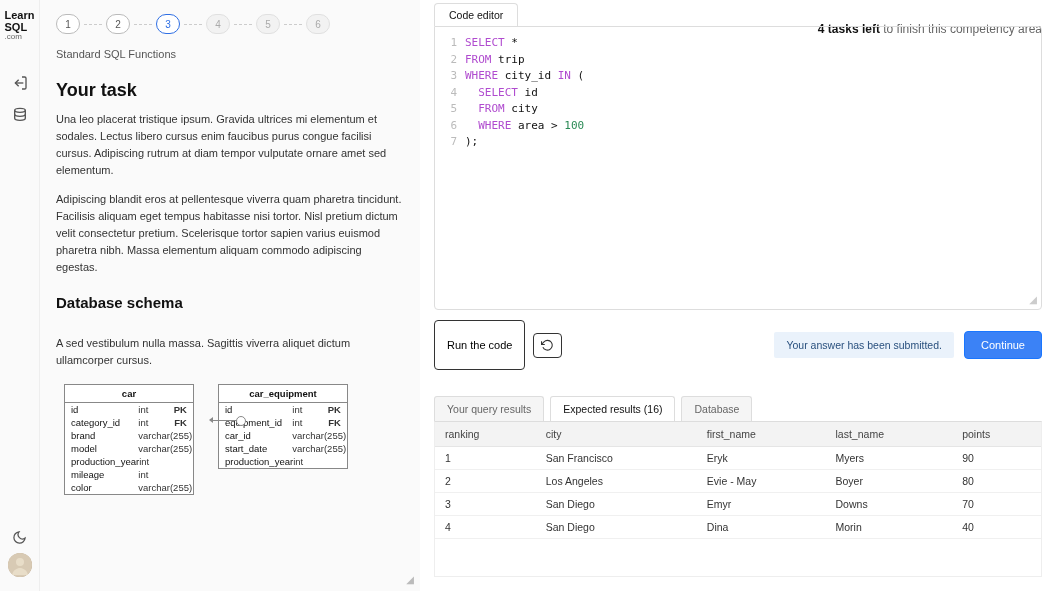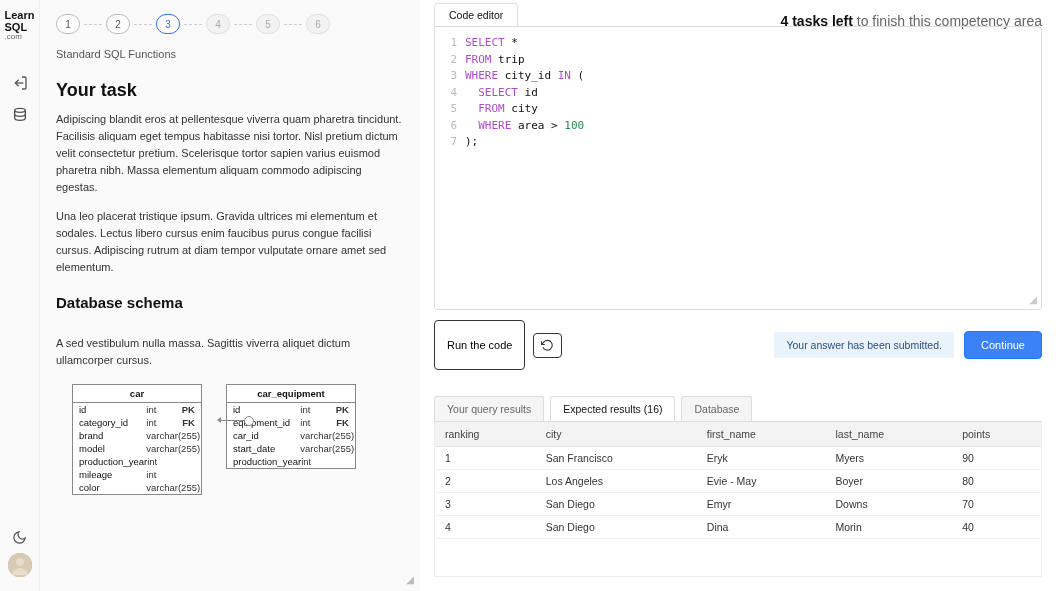--- a/index.html
+++ b/index.html
@@ -19,36 +19,36 @@
   .step{width:24px;height:20px;border-radius:999px;border:1px solid #ccc;background:#fff;font-size:10px;color:#888;display:flex;align-items:center;justify-content:center;}
   .step.done{border-color:#bbb;color:#555;}
   .step.active{border-color:#2f6fe4;color:#2f6fe4;}
   .step.future{background:#f2f2f2;border-color:#e0e0e0;color:#aaa;}
   .step-sep{flex:1;height:1px;border-top:1px dashed #ccc;margin:0 4px;max-width:18px;}
   .subtitle{font-size:11px;color:#555;margin-bottom:20px;}
   .h-task{font-size:18px;font-weight:700;margin:14px 0 10px;}
   .para{font-size:11px;color:#333;line-height:1.55;margin-bottom:12px;}
   .h-schema{font-size:15px;font-weight:700;margin:18px 0 24px;}
   
-  .schema{display:flex;gap:24px;margin-top:14px;align-items:flex-start;position:relative;margin-left:16px;}
+  .schema{display:flex;gap:24px;margin-top:14px;align-items:flex-start;position:relative;margin-left:8px;}
   .ent{border:1px solid #888;background:#fff;font-size:9.5px;min-width:130px;}
   .ent-title{text-align:center;border-bottom:1px solid #888;padding:3px 6px;font-weight:600;}
   .ent-row{display:flex;padding:1px 6px;}
   .ent-row .c1{flex:0 0 58%;}
   .ent-row .c2{flex:0 0 30%;color:#333;}
   .ent-row .c3{flex:0 0 12%;text-align:right;color:#333;font-weight:bold;}
   .rel{position:absolute;top:36px;left:148px;width:28px;height:1px;background:#888;}
   .rel::before{content:"";position:absolute;left:-3px;top:-3px;width:0;height:0;border-top:3px solid transparent;border-bottom:3px solid transparent;border-right:4px solid #888;}
   .rel::after{content:"";position:absolute;right:-6px;top:-4px;width:8px;height:8px;border:1px solid #888;border-radius:50%;background:#fff;}
   .resize-l{position:absolute;bottom:6px;right:6px;color:#bbb;font-size:10px;}
   
   .right{flex:1;display:flex;flex-direction:column;background:#fff;}
   .topbar{display:flex;align-items:flex-end;padding:0 14px;height:26px;position:relative;}
   .ed-tab{font-size:10.5px;padding:5px 14px;border:1px solid #ddd;border-bottom:none;background:#fff;border-radius:4px 4px 0 0;}
-  .top-right{position:absolute;right:14px;top:13px;font-size:14px;color:#666;}
+  .top-right{position:absolute;right:14px;top:22px;font-size:12px;color:#666;}
   .top-right b{color:#111;}
   .editor-wrap{margin:0 14px;border:1px solid #ddd;border-radius:0 4px 4px 4px;height:284px;position:relative;display:flex;flex-direction:column;}
   .code{flex:1;display:flex;font-family:ui-monospace,Menlo,Consolas,monospace;font-size:11px;padding:8px 0;overflow:hidden;}
   .gutter{width:30px;text-align:right;color:#bbb;padding-right:8px;line-height:1.5;}
   .gutter div{height:16.5px;}
   .src{line-height:1.5;}
   .src div{height:16.5px;white-space:pre;}
   .kw{color:#b04bcf;}
   .num{color:#2a8a55;}
   .action-row{display:flex;align-items:center;padding:10px 14px;gap:8px;}
@@ -116,22 +116,22 @@
         <div class="step active">3</div>
         <div class="step-sep"></div>
         <div class="step future">4</div>
         <div class="step-sep"></div>
         <div class="step future">5</div>
         <div class="step-sep"></div>
         <div class="step future">6</div>
       </div>
     <div class="subtitle">Standard SQL Functions</div>
     <div class="h-task">Your task</div>
+    <p class="para">Una leo placerat tristique ipsum. Gravida ultrices mi elementum et sodales. Lectus libero cursus enim faucibus purus congue facilisi cursus. Adipiscing rutrum at diam tempor vulputate ornare amet sed elementum.</p>
     <p class="para">Adipiscing blandit eros at pellentesque viverra quam pharetra tincidunt. Facilisis aliquam eget tempus habitasse nisi tortor. Nisl pretium dictum velit consectetur pretium. Scelerisque tortor sapien varius euismod pharetra nibh. Massa elementum aliquam commodo adipiscing egestas.</p>
-    <p class="para">Una leo placerat tristique ipsum. Gravida ultrices mi elementum et sodales. Lectus libero cursus enim faucibus purus congue facilisi cursus. Adipiscing rutrum at diam tempor vulputate ornare amet sed elementum.</p>
     <div class="h-schema">Database schema</div>
     <p class="para">A sed vestibulum nulla massa. Sagittis viverra aliquet dictum ullamcorper cursus.</p>
     <div class="schema" id="schema">
       <div class="rel"></div>
     <div class="ent">
           <div class="ent-title">car</div>
           <div class="ent-row">
             <span class="c1">id</span>
             <span class="c2">int</span>
             <span class="c3">PK</span>

